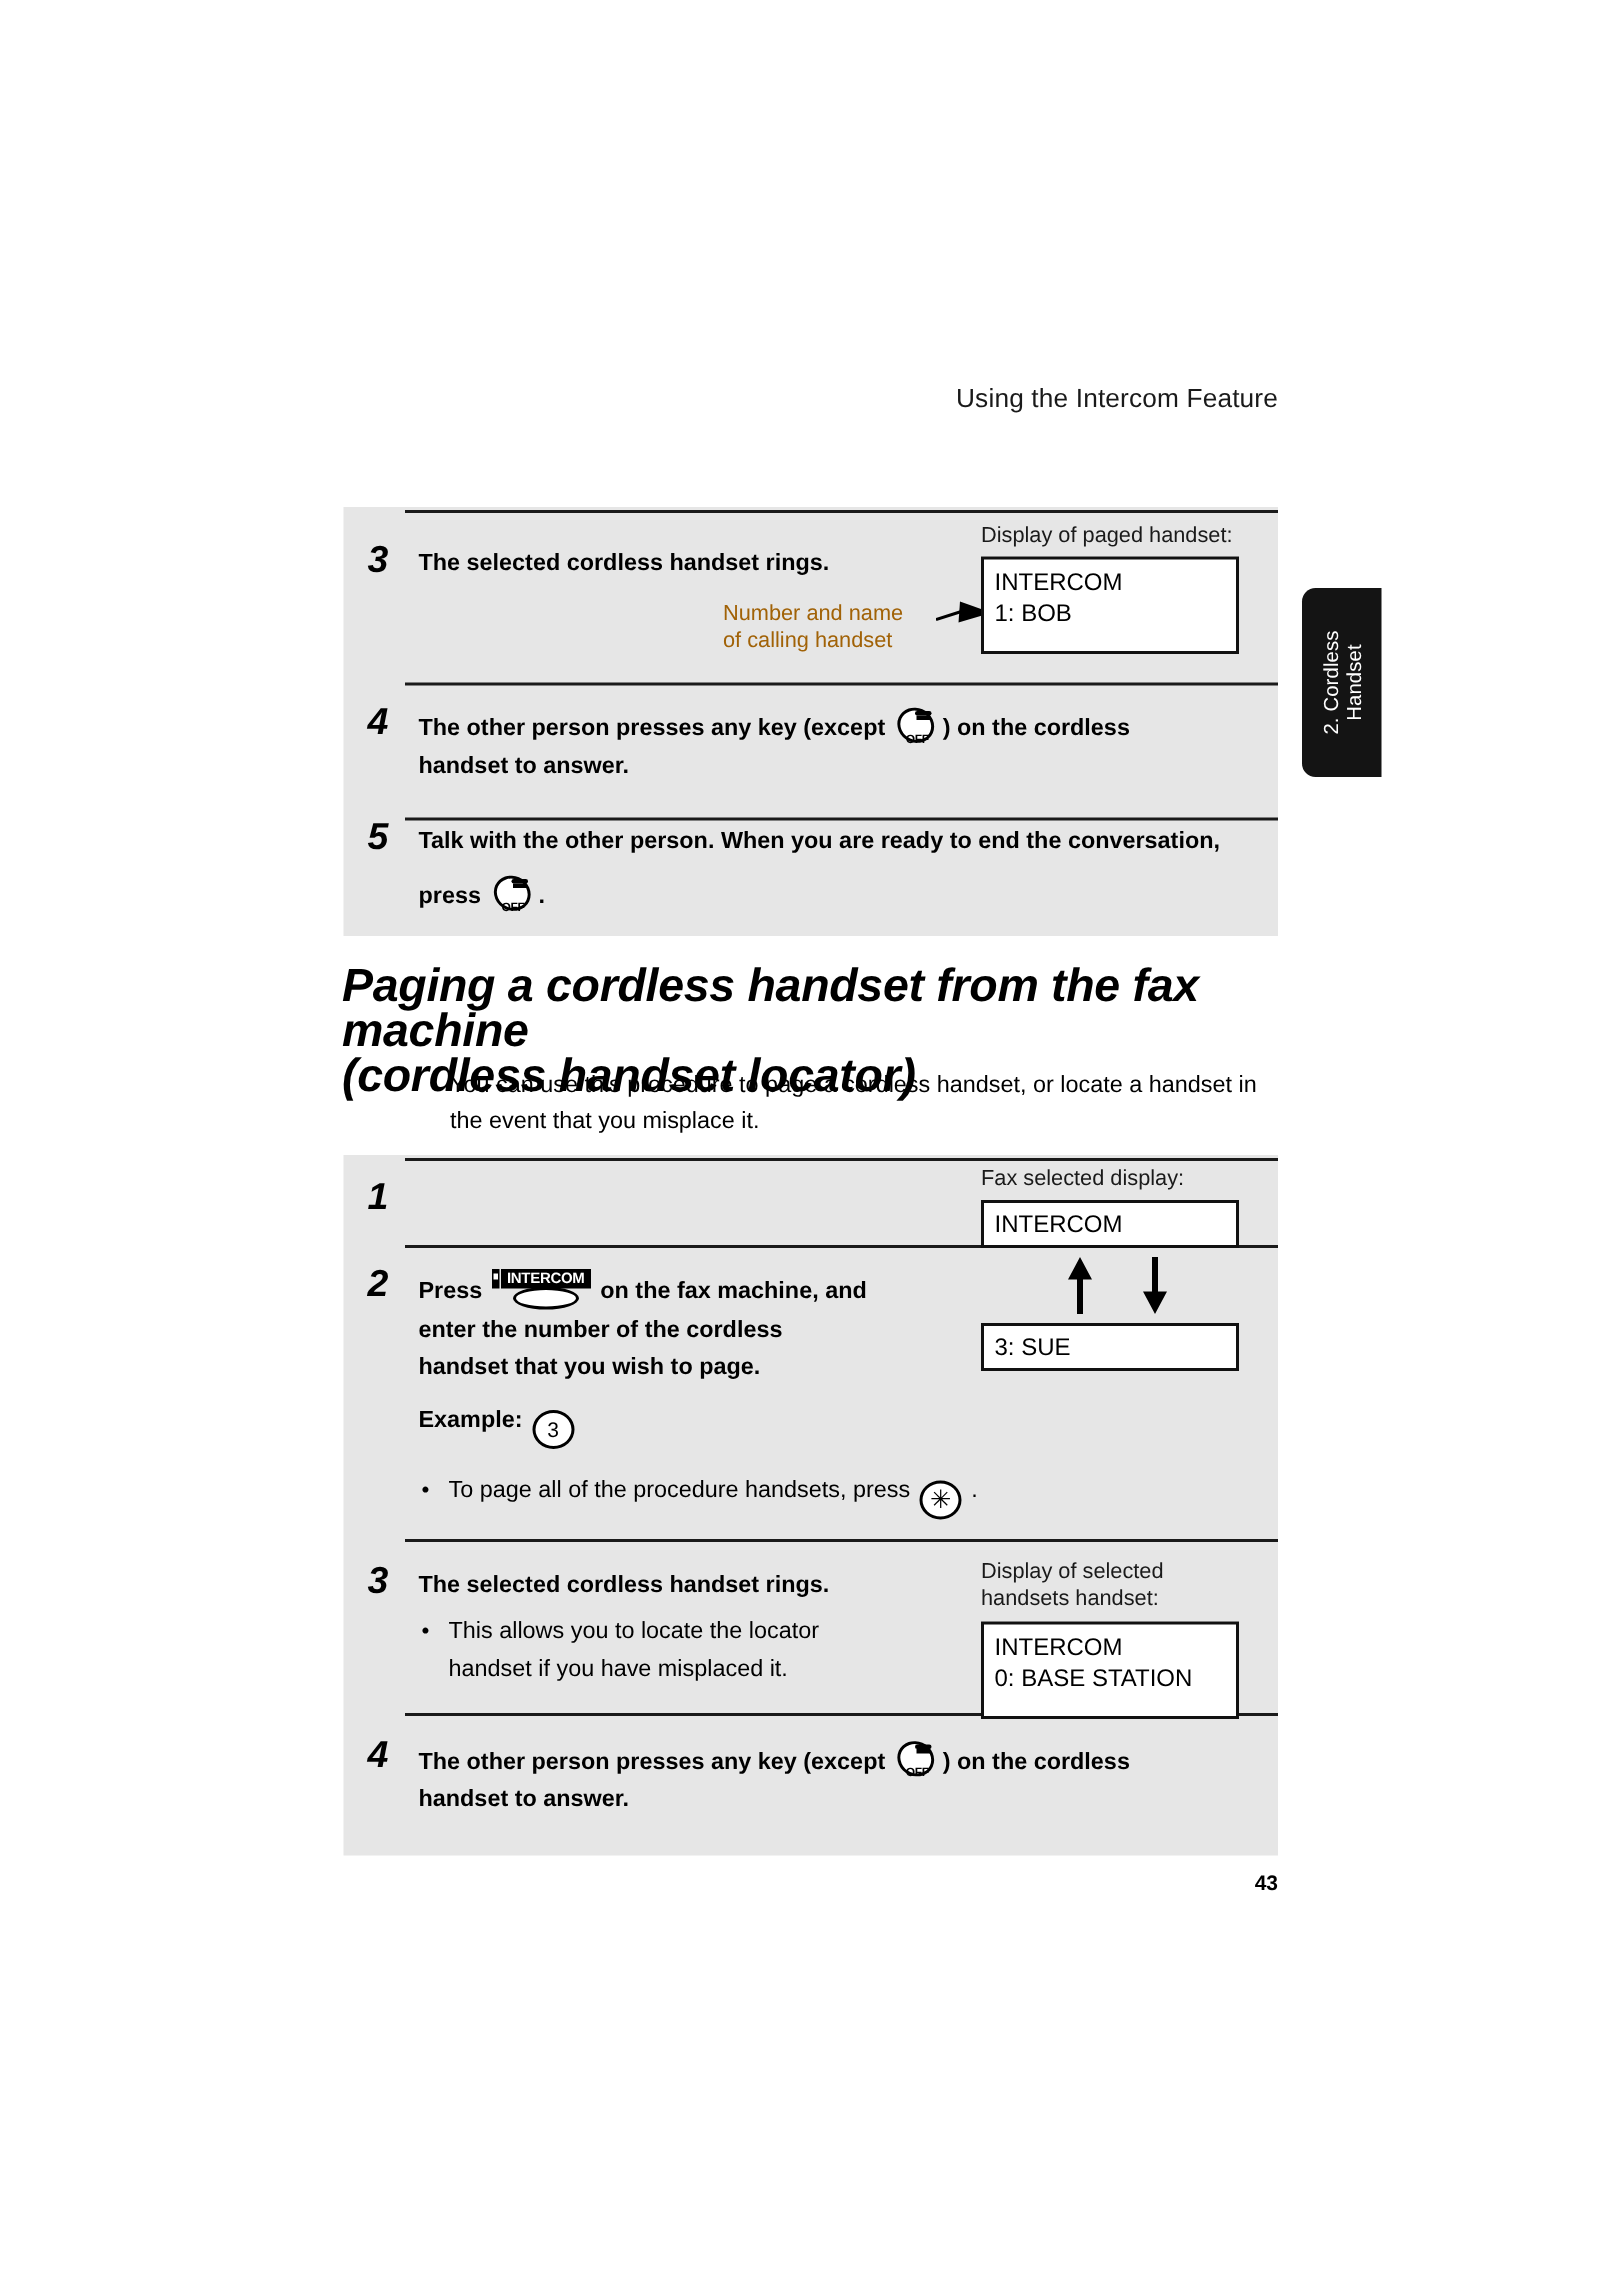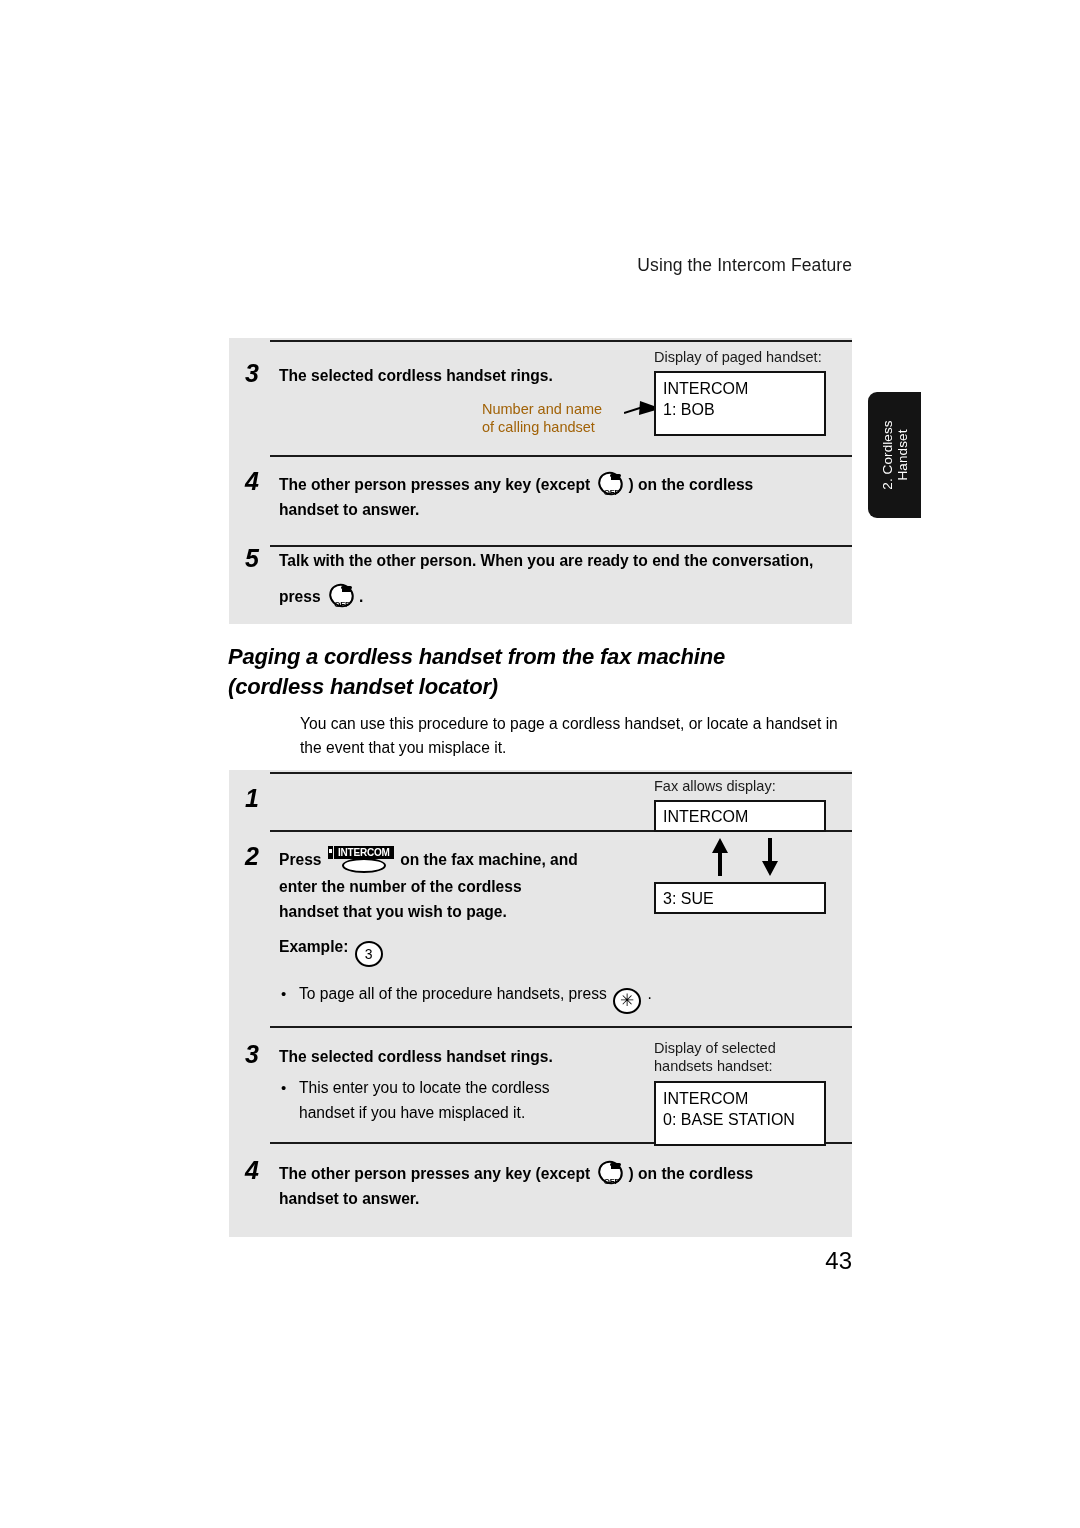--- a/index.html
+++ b/index.html
@@ -263,21 +263,21 @@
 
   
   .v-arrow { position: absolute; }
 
   
   .section-head {
     position: absolute;
     left: 228px;
     top: 642px;
     width: 640px;
-    font-size: 22px;
+    font-size: 31px;
     font-weight: bold;
     font-style: italic;
     line-height: 30px;
     color: #000;
     letter-spacing: -0.2px;
   }
   .section-intro {
     position: absolute;
     left: 300px;
     top: 712px;
@@ -287,22 +287,22 @@
     color: #000;
   }
 
   
   .folio {
     position: absolute;
     left: 760px;
     top: 1247px;
     width: 92px;
     text-align: right;
-    font-size: 24px;
-    font-weight: normal;
+    font-size: 14px;
+    font-weight: bold;
     color: #000;
   }
 </style>
 </head>
 <body>
 
 <div class="page">
 
   <div class="running-header">Using the Intercom Feature</div>
 
@@ -401,35 +401,35 @@
       <span class="key-round">3</span>
     </div>
 
     <div class="bullet" style="left:52px; top:211px;">•</div>
     <div class="step-note" style="left:70px; top:211px; width:430px;">
       <span>To page all of the procedure handsets, press</span>
       <span class="key-round star">✳</span>
       <span>.</span>
     </div>
 
-    <div class="caption" style="left:425px; top:7px;">Fax allows display:</div>
+    <div class="caption" style="left:425px; top:7px;">Fax selected display:</div>
     <div class="lcd" style="left:425px; top:30px; width:172px; height:32px; padding-top:4px;">INTERCOM</div>
     <svg class="v-arrow" style="left:480px; top:68px;" width="24" height="38">
       <polygon points="11,0 19,15 13,15 13,38 9,38 9,15 3,15" fill="#000"></polygon>
     </svg>
     <svg class="v-arrow" style="left:530px; top:68px;" width="24" height="38">
       <polygon points="11,38 19,23 13,23 13,0 9,0 9,23 3,23" fill="#000"></polygon>
     </svg>
     <div class="lcd" style="left:425px; top:112px; width:172px; height:32px; padding-top:4px;">3: SUE</div>
 
     <div class="step-num" style="left:16px; top:272px;">3</div>
     <div class="step-body" style="left:50px; top:274px; width:380px;">The selected cordless handset rings.</div>
     <div class="bullet" style="left:52px; top:305px;">•</div>
     <div class="step-note" style="left:70px; top:305px; width:330px;">
-      <span>This enter you to locate the cordless</span><br>
+      <span>This allows you to locate the locator</span><br>
       <span>handset if you have misplaced it.</span>
     </div>
 
     <div class="caption" style="left:425px; top:269px;">
       <span>Display of selected</span><br>
       <span>handsets handset:</span>
     </div>
     <div class="lcd" style="left:425px; top:311px; width:172px; height:65px;">
       <div>INTERCOM</div>
       <div>0: BASE STATION</div>

